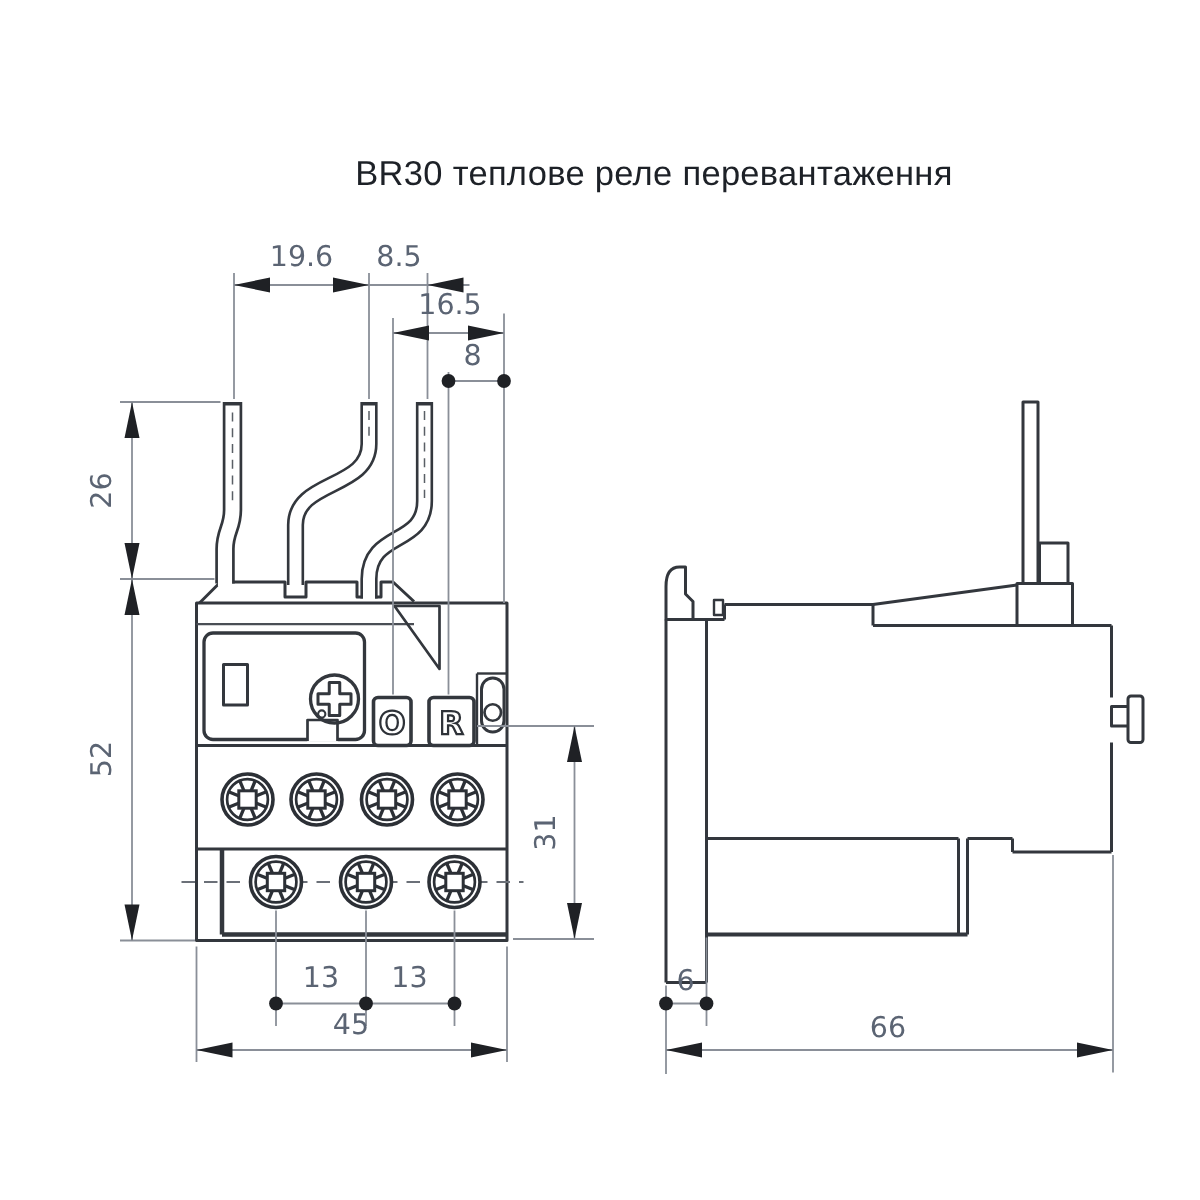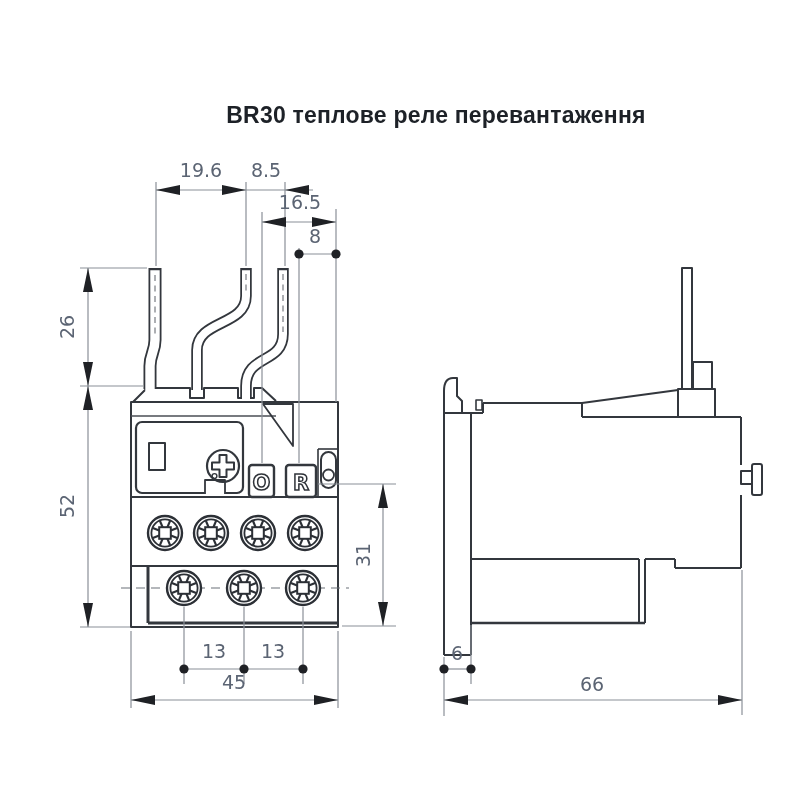--- a/index.html
+++ b/index.html
@@ -1,20 +1,20 @@
 <!DOCTYPE html>
 <html><head>
 <meta charset="utf-8">
 <style>
   html,body{margin:0;padding:0;background:#ffffff;}
   body{width:800px;height:800px;position:relative;font-family:"Liberation Sans",sans-serif;overflow:hidden;}
   .title{
     position:absolute;top:102px;left:0;width:800px;
     text-align:center;padding-left:72px;box-sizing:border-box;
-    font-size:23px;font-weight:700;color:#1d2127;letter-spacing:.2px;
+    font-size:23px;font-weight:400;color:#1d2127;letter-spacing:.2px;
     font-family:"Liberation Sans",sans-serif;
   }
   svg{position:absolute;top:0;left:0;}
   svg text{font-family:"DejaVu Sans",sans-serif;}
   .dimtxt{font-size:19px;fill:#5b6473;}
   .btntxt{font-size:21px;font-weight:700;fill:#ffffff;stroke:#2e3238;stroke-width:1.5px;}
 </style>
 </head>
 <body>
 

